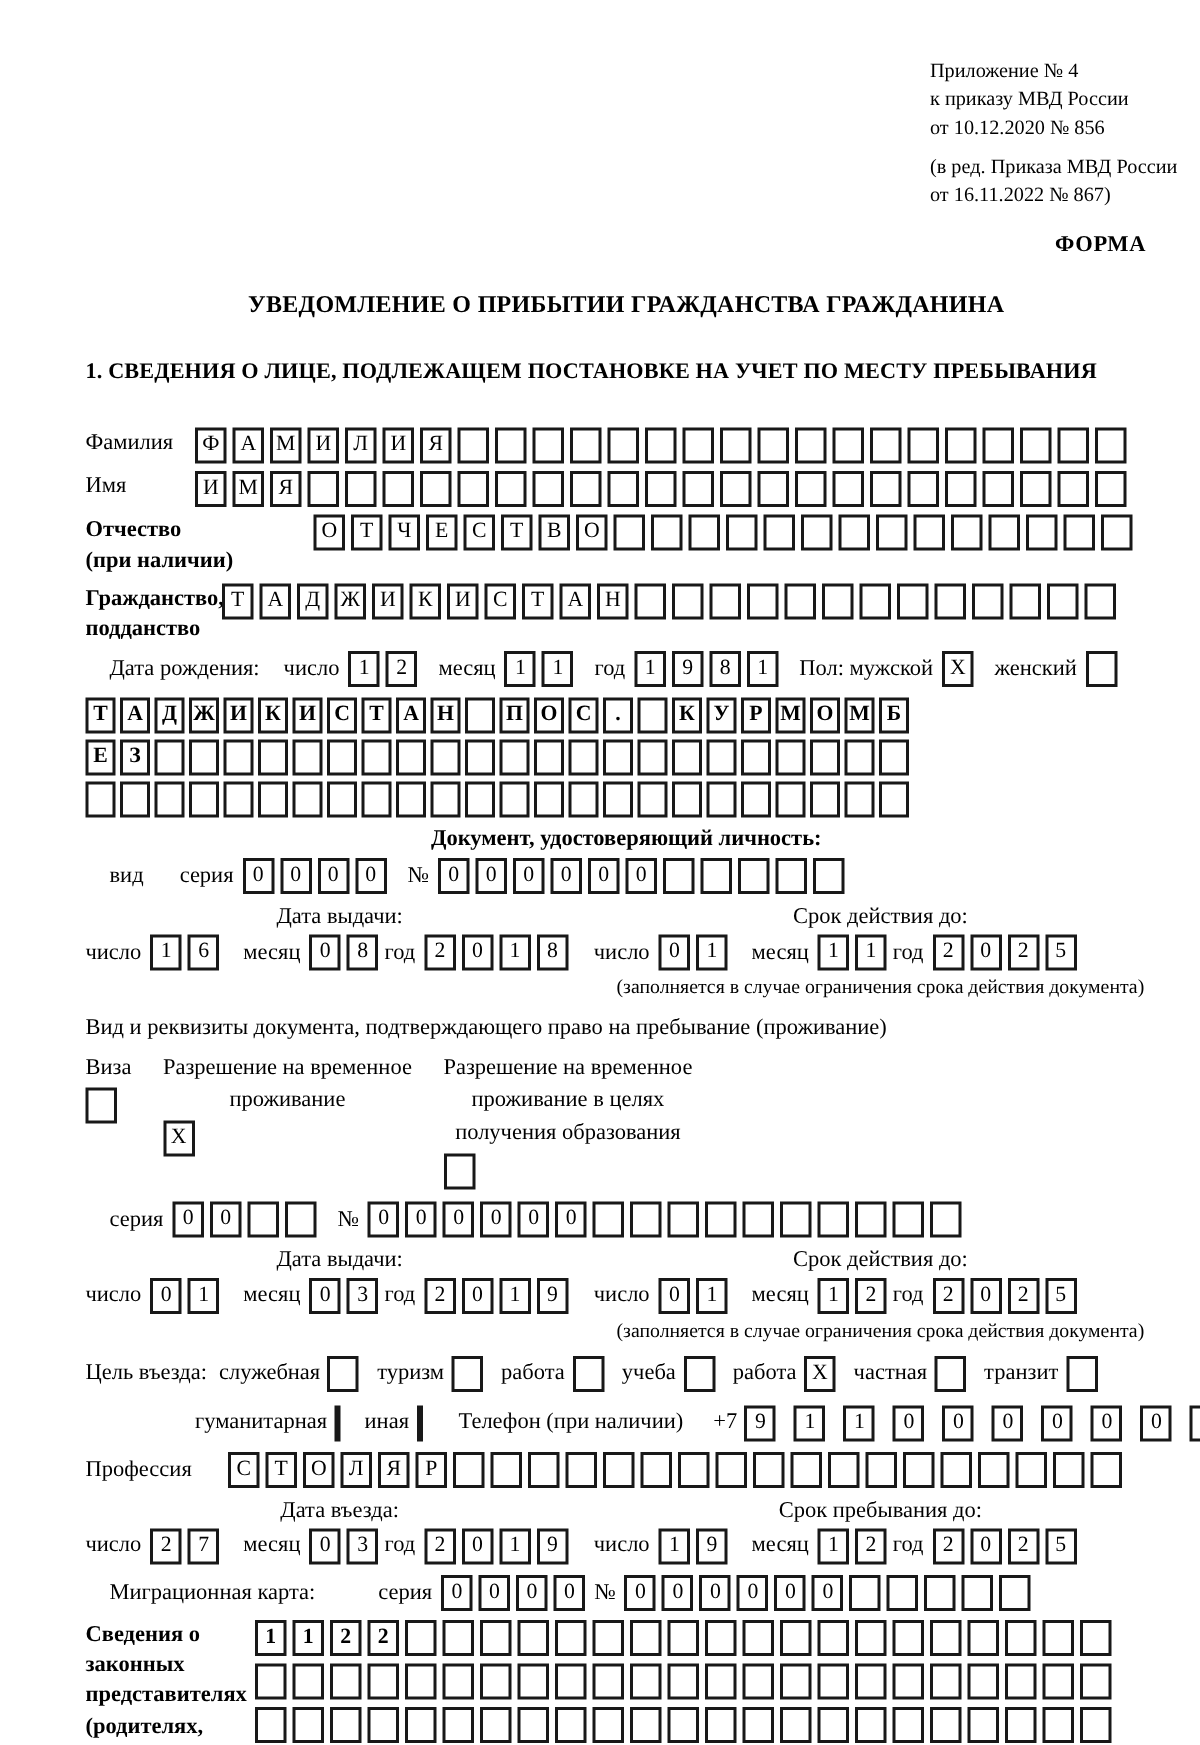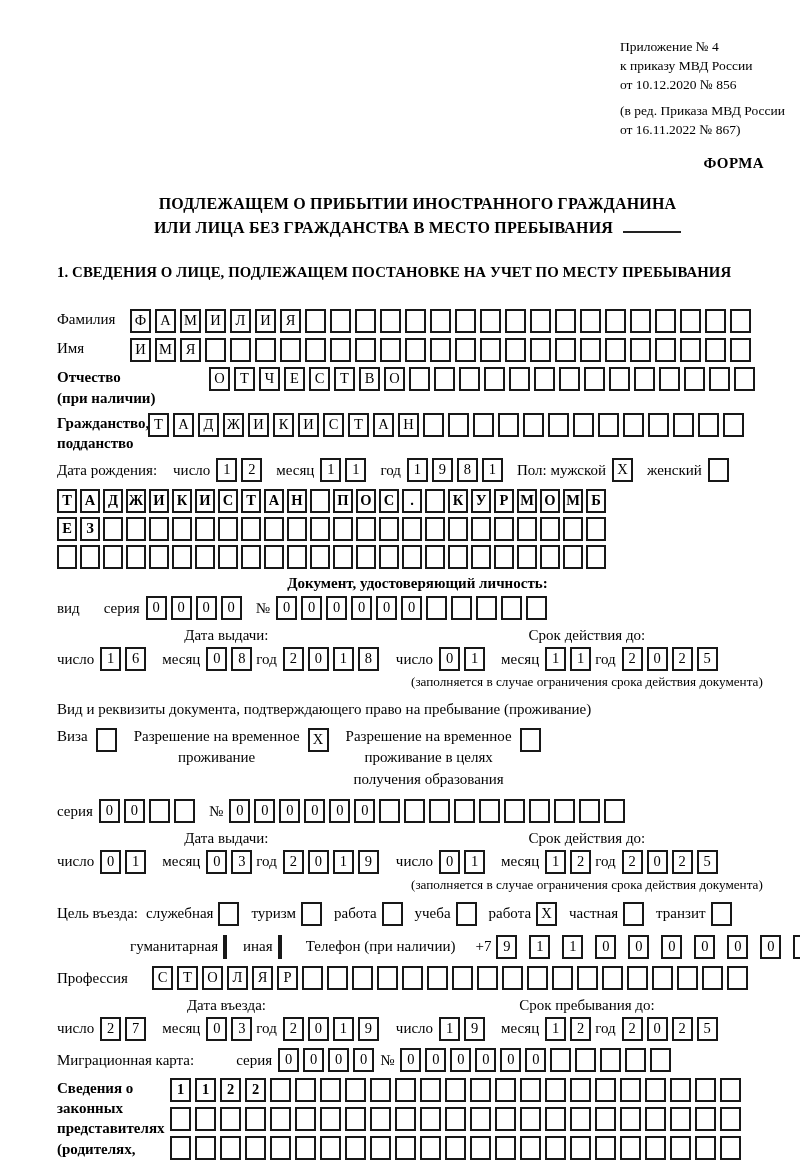--- a/index.html
+++ b/index.html
@@ -15,33 +15,33 @@
   .title .uline{display:inline-block;width:58px;border-bottom:2px solid #222;margin-left:10px;height:14px;}
   .sect{margin-top:24px;font-weight:bold;font-size:14.8px;white-space:nowrap;letter-spacing:.1px;}
   .frow{display:flex;align-items:flex-start;margin-top:5px;}
   .flabel{flex:none;line-height:1.35;}
   .boxes{white-space:nowrap;flex:none;}
   .box{display:inline-block;box-sizing:border-box;width:21px;height:24px;border:2px solid #181818;
        margin-right:4px;text-align:center;line-height:19px;font-size:14.5px;vertical-align:middle;background:#fff;}
   .boxes-sm .box{width:20px;margin-right:3px;}
   .mt2{margin-top:2px;}
   .inline-lab{margin:0 6px 0 10px;white-space:nowrap;line-height:24px;}
-  .inline-lab.first{margin-left:0;}
+  .inline-lab.first{margin-left:16px;}
   .w73{width:73px;} .w91{width:91px;} .w152{width:152px;} .w150{width:150px;} .w113{width:113px;}
   .center-head{font-weight:bold;text-align:center;margin-top:6px;font-size:15px;}
   .dates-row{display:flex;margin-top:7px;}
   .dg-left{width:47%;} .dg-right{width:53%;}
   .date-caption{text-align:center;margin-bottom:3px;}
   .date-line{display:flex;align-items:center;white-space:nowrap;}
   .date-line .dl{margin-right:6px;}
   .date-line .gap{width:12px;}
   .small-note{font-size:13.2px;text-align:center;margin-top:3px;}
   .para{margin-top:8px;line-height:1.55;}
   .permit-row{display:flex;align-items:flex-start;margin-top:4px;}
-  .permit-item{display:flex;align-items:flex-start;margin-right:13px;}
+  .permit-item{display:flex;align-items:flex-start;margin-right:13px;flex-direction:column;}
   .permit-item .ptxt{text-align:center;line-height:1.45;margin-right:8px;}
   .permit-item .box{margin-top:2px;}
   .purpose-row{display:flex;align-items:center;margin-top:9px;white-space:nowrap;}
   .purpose-row .plab{margin-right:5px;}
   .purpose-row .box{margin-right:12px;}
   .indent73{margin-left:73px;}
   .col{display:flex;flex-direction:column;font-weight:bold;}
 </style>
 </head>
 <body>
@@ -52,22 +52,21 @@
   <div>от 10.12.2020 № 856</div>
   <div class="part2">
     <div>(в ред. Приказа МВД России</div>
     <div>от 16.11.2022 № 867)</div>
   </div>
 </div>
 
 <div class="forma">ФОРМА</div>
 
 <div class="title">
-  <div>ПОДЛЕЖАЩЕМ О ПРИБЫТИИ ИНОСТРАННОГО ГРАЖДАНИНА</div>
-  <div><span>ИЛИ ЛИЦА БЕЗ ГРАЖДАНСТВА В МЕСТО ПРЕБЫВАНИЯ</span><span class="uline"></span></div>
+  <div>УВЕДОМЛЕНИЕ О ПРИБЫТИИ ГРАЖДАНСТВА ГРАЖДАНИНА</div>
 </div>
 
 <div class="sect">1. СВЕДЕНИЯ О ЛИЦЕ, ПОДЛЕЖАЩЕМ ПОСТАНОВКЕ НА УЧЕТ ПО МЕСТУ ПРЕБЫВАНИЯ</div>
 
 <div class="frow" style="margin-top:28px;">
   <div class="flabel w73">Фамилия</div>
   <div class="boxes"><span class="box">Ф</span><span class="box">А</span><span class="box">М</span><span class="box">И</span><span class="box">Л</span><span class="box">И</span><span class="box">Я</span><span class="box"></span><span class="box"></span><span class="box"></span><span class="box"></span><span class="box"></span><span class="box"></span><span class="box"></span><span class="box"></span><span class="box"></span><span class="box"></span><span class="box"></span><span class="box"></span><span class="box"></span><span class="box"></span><span class="box"></span><span class="box"></span><span class="box"></span><span class="box"></span></div>
 </div>
 
 <div class="frow">

